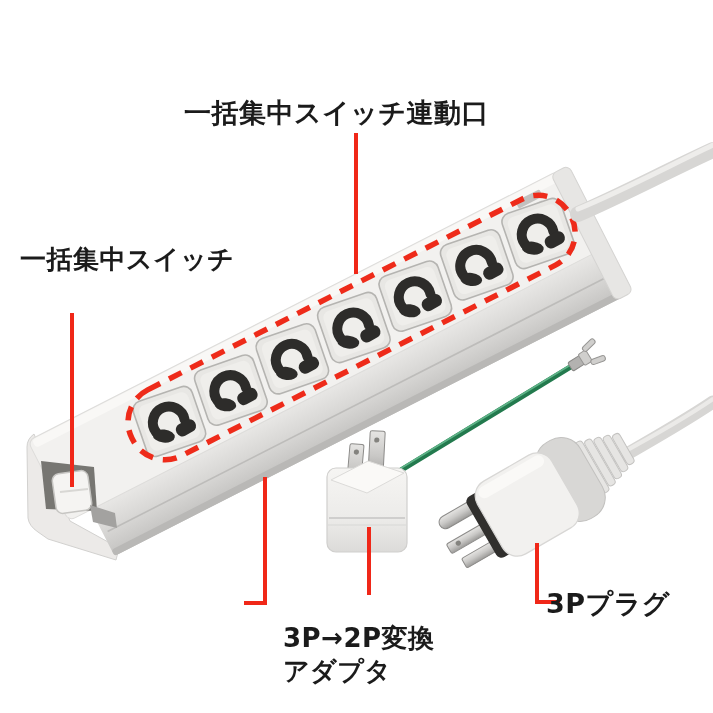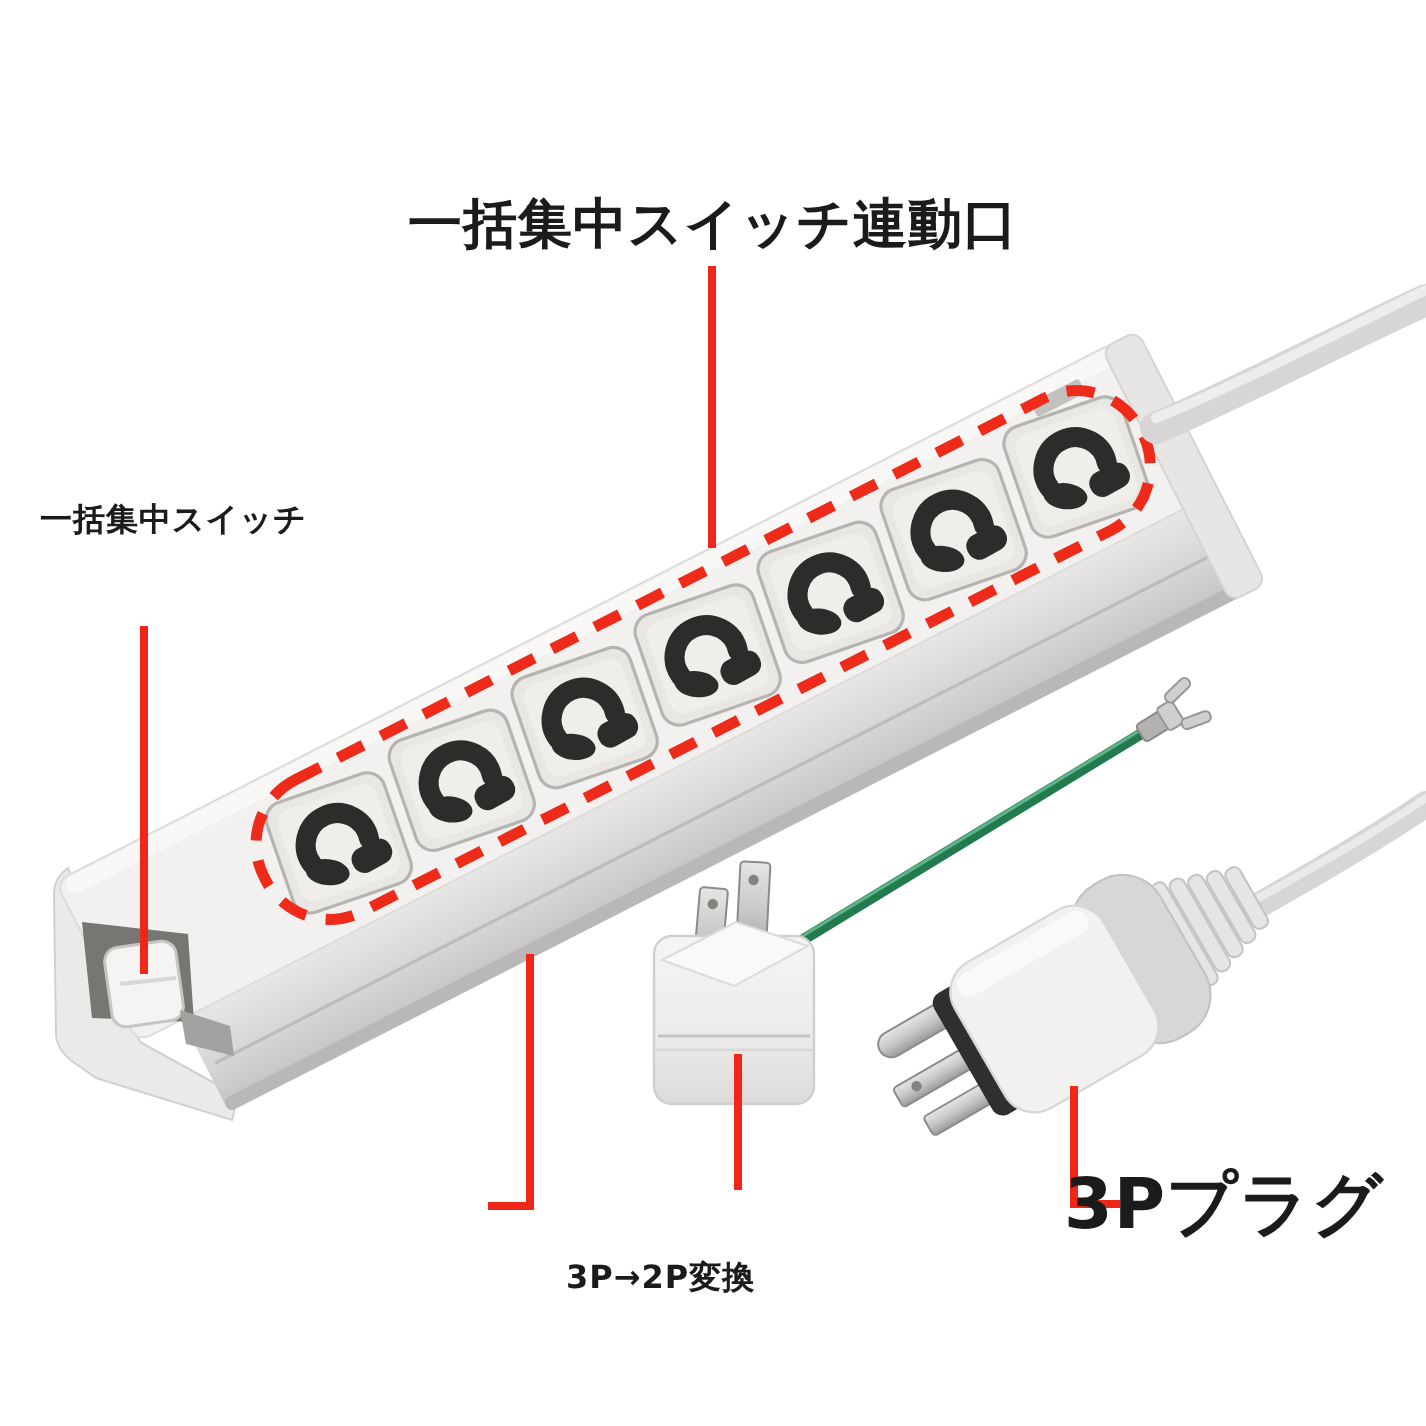--- a/index.html
+++ b/index.html
@@ -1,25 +1,25 @@
 <!DOCTYPE html>
 <html><head>
 <meta charset="utf-8">
 <style>
   html,body{margin:0;padding:0;background:#ffffff;}
   #canvas{position:relative;width:713px;height:713px;background:#ffffff;overflow:hidden;
           font-family:"DejaVu Sans","Liberation Sans",sans-serif;}
   #art{position:absolute;left:0;top:0;width:713px;height:713px;}
-  .lbl{position:absolute;color:#1b1b1b;font-weight:700;font-size:16px;line-height:33px;
+  .lbl{position:absolute;color:#1b1b1b;font-weight:700;font-size:26px;line-height:33px;
        white-space:nowrap;letter-spacing:0.5px;}
-  #label-linked{left:184px;top:96px;font-size:27px;margin-left:20px;}
+  #label-linked{left:184px;top:96px;font-size:27px;}
   #label-switch{left:20px;top:243px;}
   #label-magnet{left:118px;top:589px;}
   #label-adapter{left:283px;top:622px;}
-  #label-plug{left:532px;top:587px;font-size:35px;}
+  #label-plug{left:546px;top:587px;font-size:27px;}
 </style>
 </head>
 <body>
 
 <div id="canvas">
 
   <svg id="art" viewBox="0 0 713 713">
     <defs>
       <linearGradient id="sideG" x1="0" y1="0" x2="0" y2="1">
         <stop offset="0" stop-color="#e9e8e6"></stop>
@@ -161,16 +161,17 @@
 
   <div class="lbl" id="label-linked">一括集中スイッチ連動口</div>
 
   <div class="lbl" id="label-switch">
     <div>一括集中スイッチ</div>
   </div>
 
 
   <div class="lbl" id="label-adapter">
     <div>3P→2P変換</div>
+    <div>アダプタ</div>
   </div>
 
   <div class="lbl" id="label-plug">3Pプラグ</div>
 </div>
 
 </body></html>

